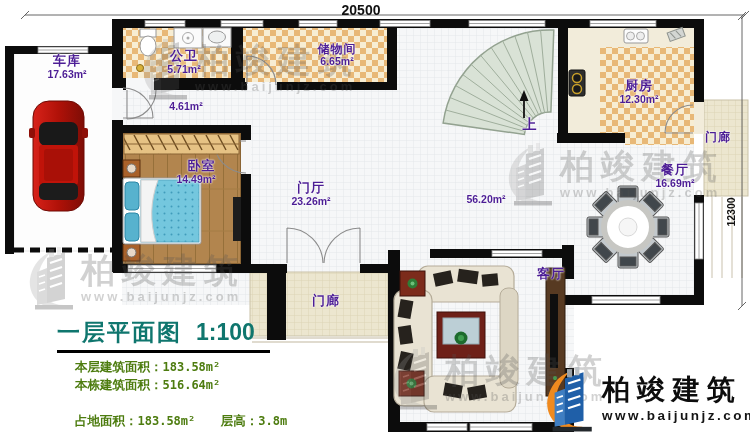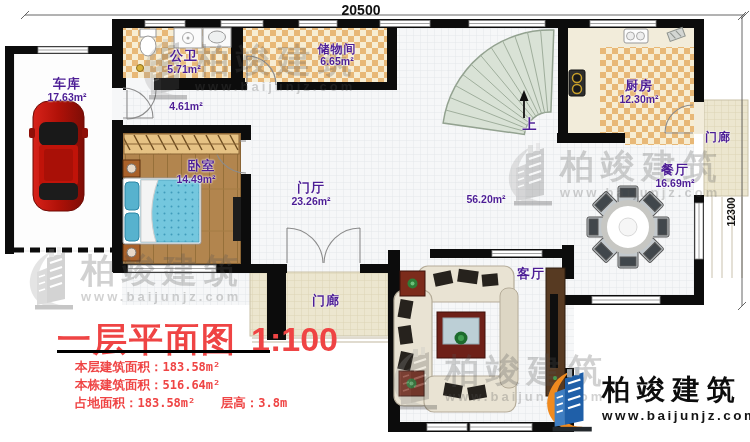--- a/index.html
+++ b/index.html
@@ -23,27 +23,27 @@
   .dim-right{left:731px;top:212px;transform:translate(-50%,-50%) rotate(-90deg);font-size:10.5px;}
 
   
   .wm{position:absolute;display:flex;align-items:center;gap:7px;z-index:3;
       opacity:.26;filter:grayscale(1) brightness(1.02);pointer-events:none;}
   .wm .col{display:flex;flex-direction:column;}
   .wm .t1{font-size:34px;font-weight:bold;color:#4c5257;letter-spacing:7px;line-height:1;}
   .wm .t2{font-size:13px;font-weight:bold;color:#4c5257;letter-spacing:3px;margin-top:2px;}
 
   
-  .tb-title{position:absolute;left:57px;top:317px;z-index:5;color:#ef4444;font-weight:bold;
-            font-size:34px;letter-spacing:2px;}
+  .tb-title{position:absolute;left:57px;top:317px;z-index:5;color:#0f766e;font-weight:bold;
+            font-size:23px;letter-spacing:2px;}
   .tb-title .sc{margin-left:14px;letter-spacing:0;}
   .tb-underline{position:absolute;left:57px;top:350px;width:213px;height:3px;background:#000;z-index:5;}
-  .tb-line{position:absolute;left:75px;z-index:5;color:#ef4444;font-weight:bold;font-size:12.5px;white-space:nowrap;}
+  .tb-line{position:absolute;left:75px;z-index:5;color:#4d7c0f;font-weight:bold;font-size:12.5px;white-space:nowrap;}
   .tb-line .val{font-family:"DejaVu Sans Mono","Liberation Mono",monospace;font-size:12px;}
-  .tb-line .part2{display:inline-block;margin-left:22px;}
+  .tb-line .part2{display:inline-block;margin-left:22px;margin-top:18px;}
   .tb-l1{top:359px;} .tb-l2{top:377px;} .tb-l3{top:395px;}
 
   
   .logo{position:absolute;left:540px;top:366px;display:flex;align-items:center;gap:8px;z-index:6;}
   .logo .col{display:flex;flex-direction:column;}
   .logo .t1{font-size:28px;font-weight:900;color:#0d0d0d;letter-spacing:7px;line-height:1;}
   .logo .t2{font-size:13.5px;font-weight:bold;color:#141414;letter-spacing:2.5px;margin-top:4px;}
 </style>
 </head>
 <body>
@@ -386,21 +386,21 @@
   <div class="wm" style="left:388px;top:346px;">
     <svg viewBox="0 0 48 64" width="50" height="64">
         <use href="#bjglyph"></use>
       </svg>
     <div class="col">
         <span class="t1">柏竣建筑</span>
       <span class="t2">www.baijunjz.com</span>
       </div>
   </div>
 
-  <div class="label" style="left:67px;top:90px;">
+  <div class="label" style="left:67px;top:67px;">
     <span class="nm">车库</span>
     <span class="ar">17.63m²</span>
   </div>
   <div class="label" style="left:184px;top:62px;">
     <span class="nm">公卫</span>
     <span class="ar">5.71m²</span>
   </div>
   <div class="label small" style="left:337px;top:56px;">
     <span class="nm">储物间</span>
     <span class="ar">6.65m²</span>
@@ -417,21 +417,21 @@
     <span class="ar">23.26m²</span>
   </div>
   <div class="label" style="left:639px;top:92px;">
     <span class="nm">厨房</span>
     <span class="ar">12.30m²</span>
   </div>
   <div class="label" style="left:667px;top:176px;margin-left:8px;">
     <span class="nm">餐厅</span>
     <span class="ar">16.69m²</span>
   </div>
-  <div class="label" style="left:531px;top:274px;">
+  <div class="label" style="left:551px;top:274px;">
     <span class="nm">客厅</span>
   </div>
   <div class="label" style="left:486px;top:200px;">
     <span class="ar">56.20m²</span>
   </div>
   <div class="label small" style="left:718px;top:138px;">
     <span class="nm">门廊</span>
   </div>
   <div class="label" style="left:326px;top:301px;">
     <span class="nm">门廊</span>

